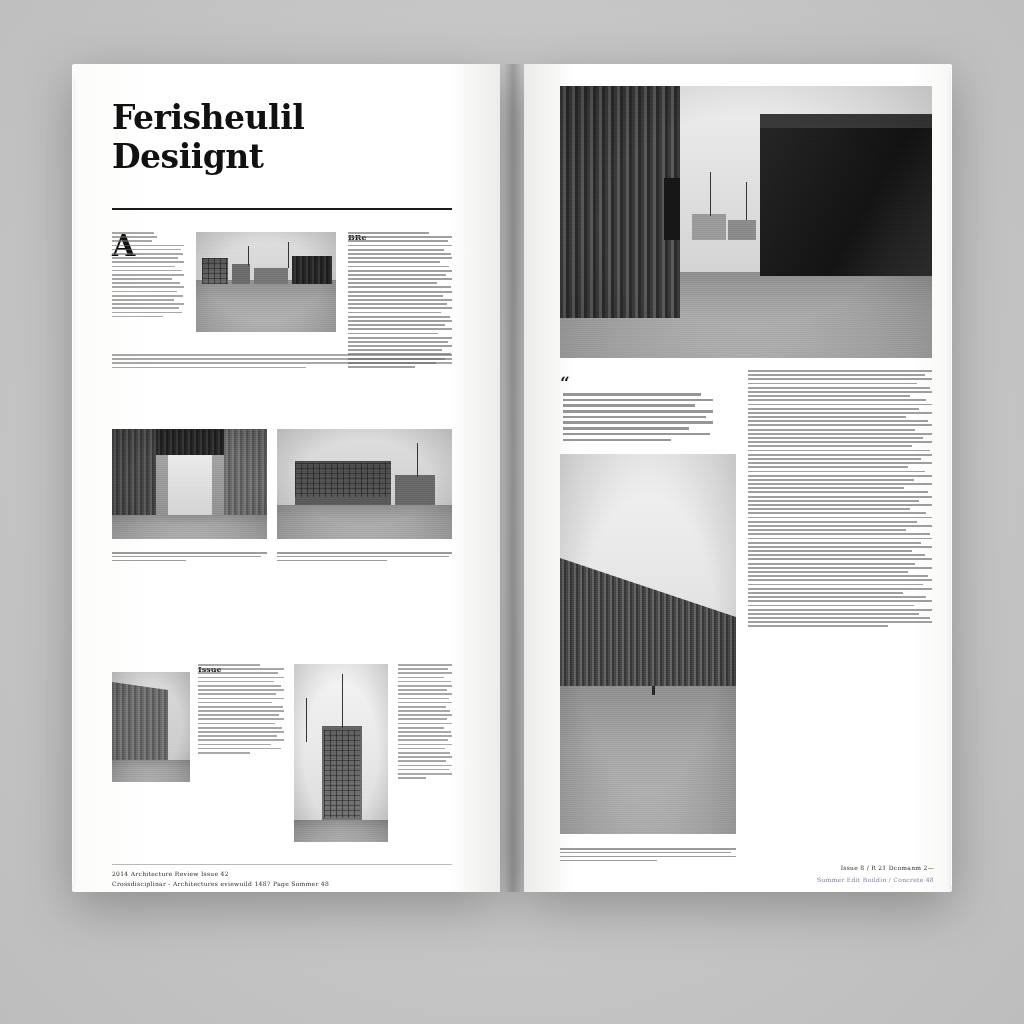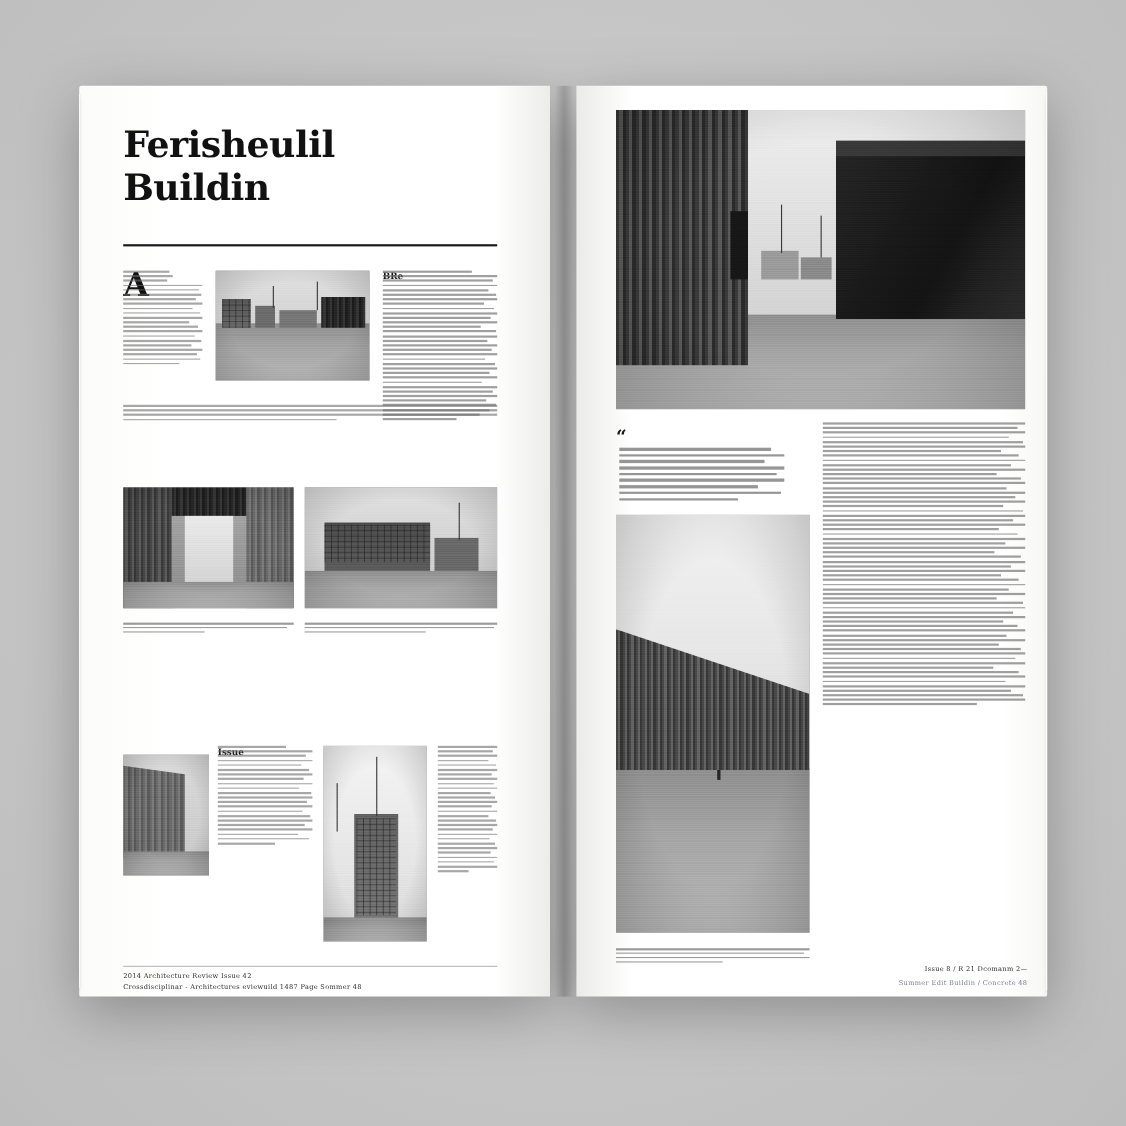--- a/index.html
+++ b/index.html
@@ -16,21 +16,21 @@
     position: relative;
     width: 1024px;
     height: 1024px;
     background: radial-gradient(ellipse at 50% 45%, #d2d2d2 0%, #c6c6c6 55%, #bdbdbd 100%);
   }
 
   
   .spread {
     position: absolute;
     left: 72px;
-    top: 78px;
+    top: 64px;
     width: 880px;
     height: 828px;
     display: flex;
     filter: drop-shadow(0 14px 26px rgba(0,0,0,0.28));
     gap: 24px;
   }
 
   .page {
     position: relative;
     background: #fdfdfb;
@@ -207,21 +207,21 @@
 
 <div id="stage">
 
   <div class="spread">
 
     <div class="page left">
       <div class="edge-stack-left"></div>
 
       <div class="pad" style="left:40px; top:38px; width:330px;">
         <div class="headline" style="font-size:33px;">Ferisheulil</div>
-        <div class="headline" style="font-size:33px; margin-top:8px;">Buildin</div>
+        <div class="headline" style="font-size:33px; margin-top:8px;">Desiignt</div>
       </div>
 
       <div class="rule pad" style="left:40px; top:144px; width:340px;"></div>
 
       <div class="pad" style="left:40px; top:168px; width:72px;">
         <span class="dropcap">A</span>
         <span class="tx small">
           <i style="width:58%"></i>
             <i style="width:62%"></i>
             <i style="width:55%"></i>

